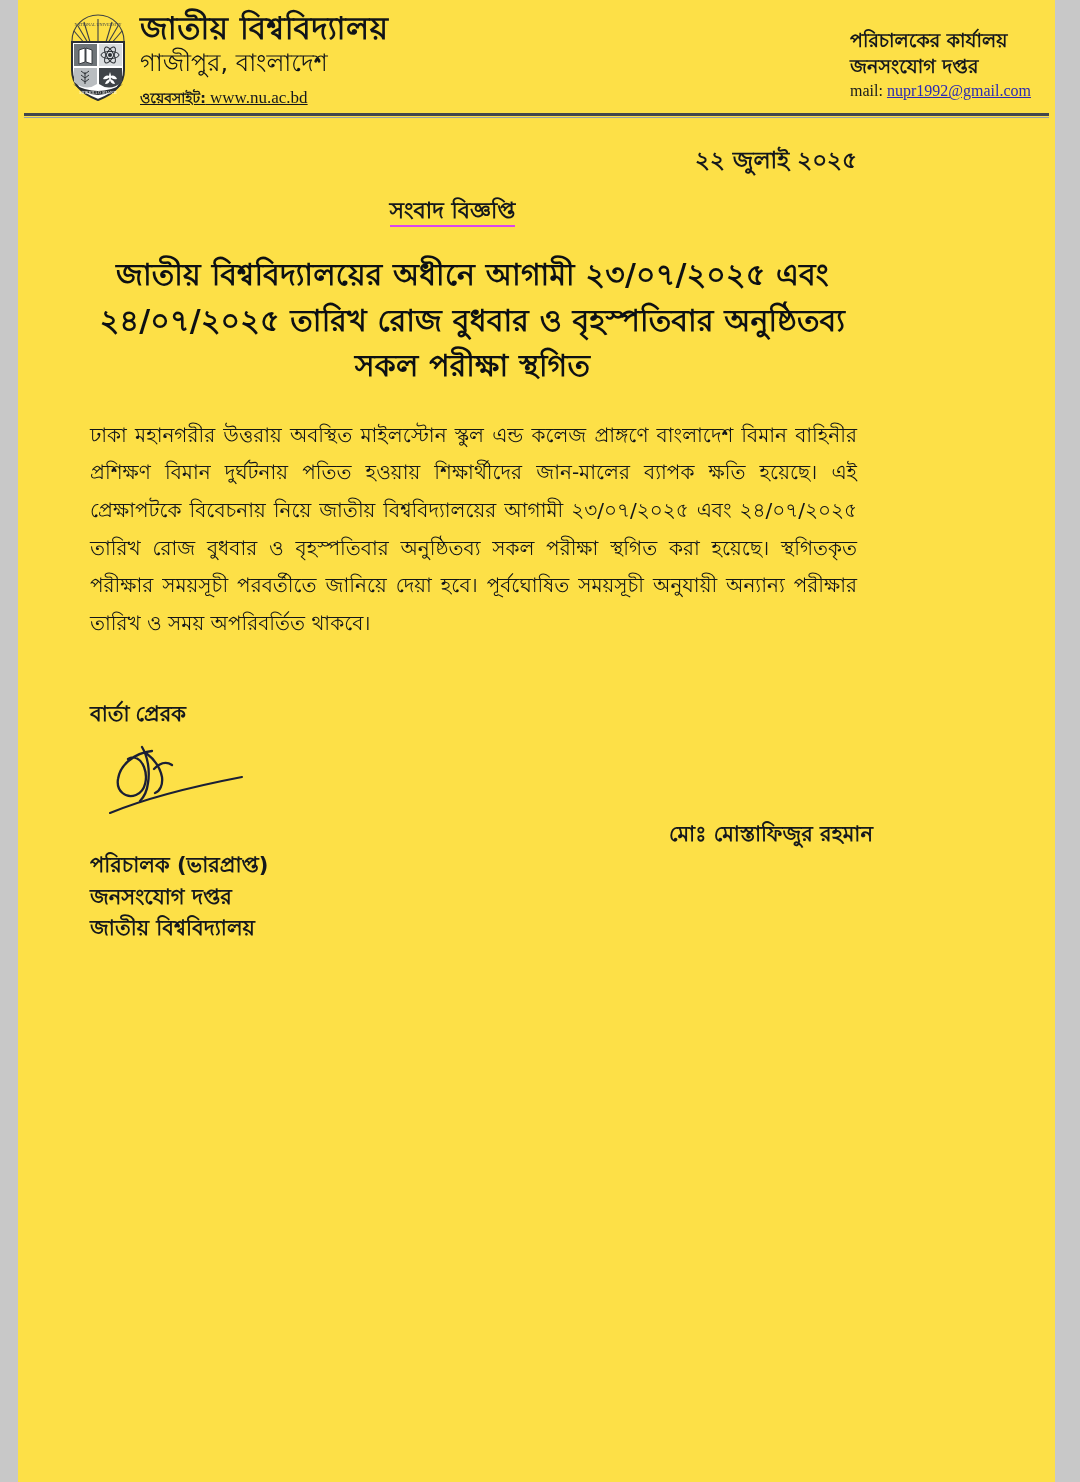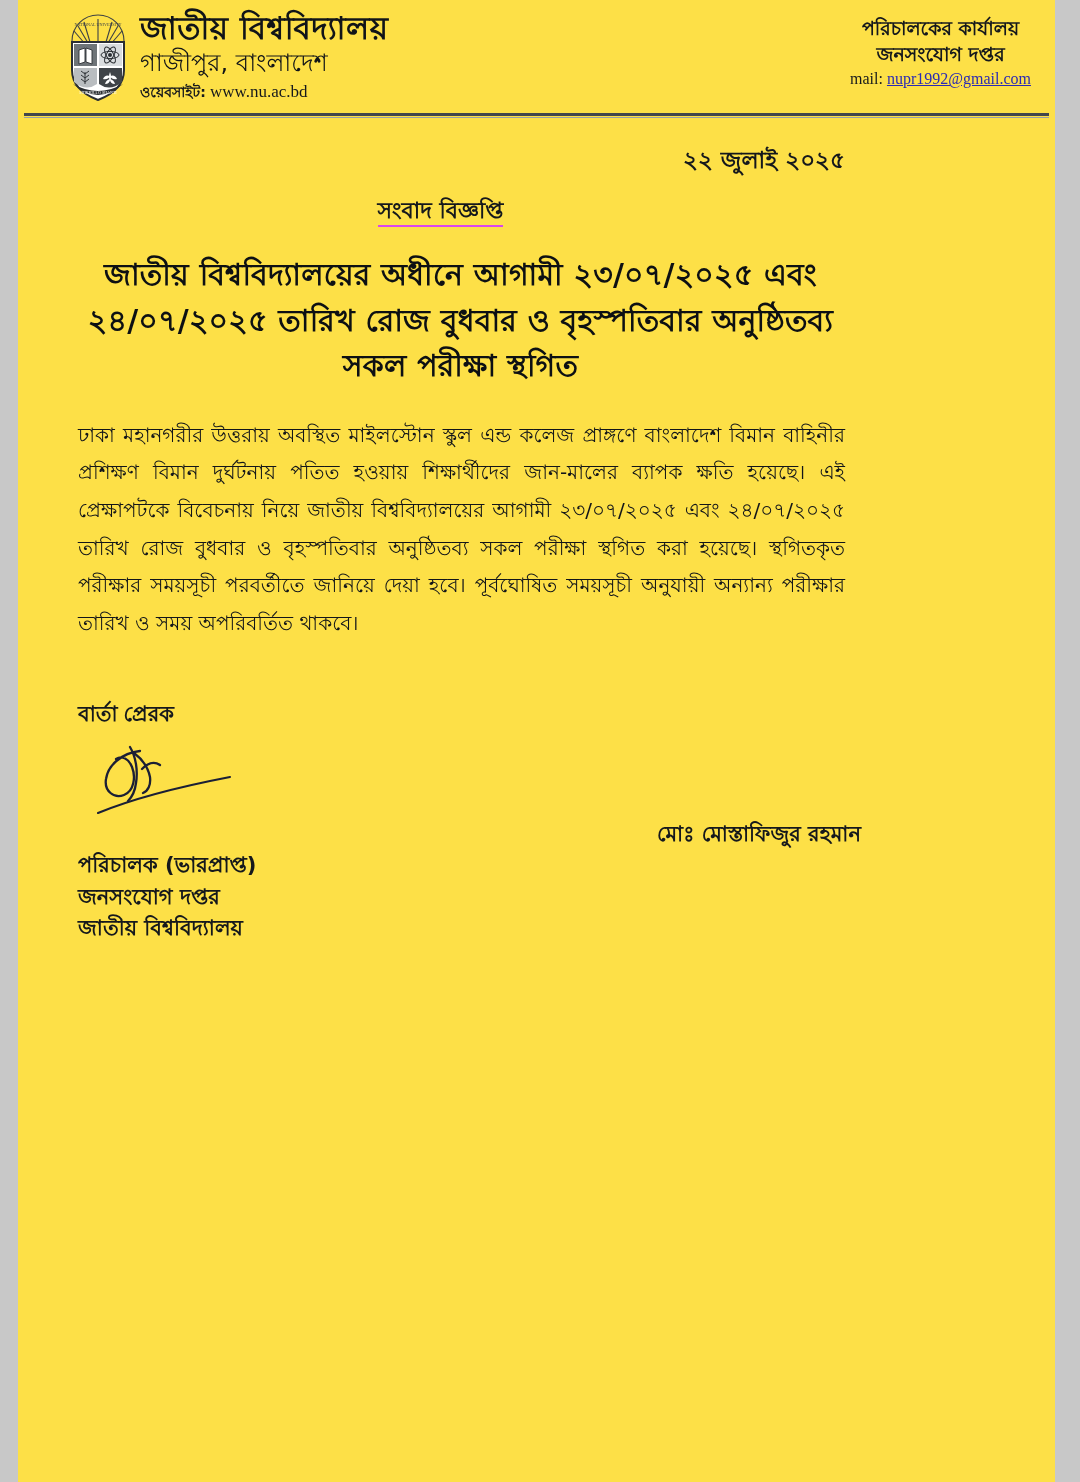--- a/index.html
+++ b/index.html
@@ -60,34 +60,35 @@
     font-size: 24px;
     font-weight: 400;
     color: #111418;
     line-height: 1.2;
     margin-top: 2px;
     white-space: nowrap;
   }
   .org-web {
     font-size: 17px;
     color: #15181c;
-    margin-top: 4px;
-    white-space: nowrap;
+    margin-top: 10px;
+    white-space: nowrap;
+    text-decoration: underline;
   }
   .org-web .bn {
     font-family: "DejaVu Sans", "Liberation Sans", sans-serif;
     font-size: 14px;
     font-weight: 600;
   }
 
   .office-block {
     position: absolute;
     right: 24px;
-    top: 15px;
-    text-align: center;
+    top: 27px;
+    text-align: left;
   }
   .office-line1,
   .office-line2 {
     font-family: "DejaVu Sans", "Liberation Sans", sans-serif;
     font-size: 19px;
     font-weight: 700;
     color: #15181c;
     line-height: 1.38;
     white-space: nowrap;
   }
@@ -126,21 +127,21 @@
     left: 6px;
     right: 6px;
     top: 117px;
     height: 1px;
     background: #9aa0a6;
   }
 
   
   .doc-body {
     position: absolute;
-    left: 0;
+    left: 12px;
     top: 122px;
     width: 883px;
     padding: 0 40px 0 42px;
     box-sizing: border-box;
   }
 
   .doc-date {
     text-align: right;
     font-family: "DejaVu Sans", "Liberation Sans", sans-serif;
     font-size: 23px;

